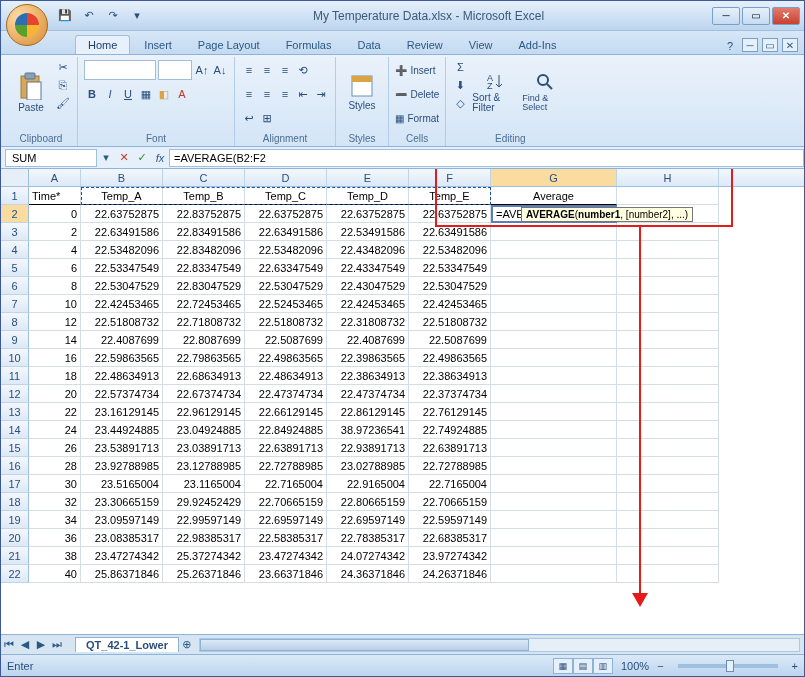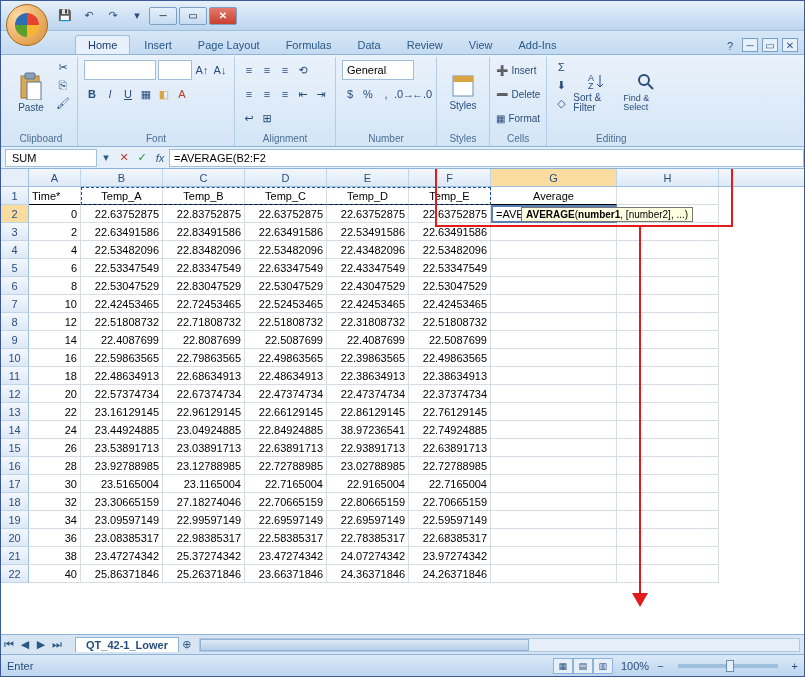--- a/index.html
+++ b/index.html
@@ -97,20 +97,21 @@
     <div class="office-btn">
         <div class="office-inner"></div>
       </div>
     <div style="width:50px"></div>
     <div class="qat">
       <span class="qat-btn">💾</span>
       <span class="qat-btn">↶</span>
       <span class="qat-btn">↷</span>
       <span class="qat-btn">▾</span>
     </div>
+    <div class="title-text">My Temperature Data.xlsx - Microsoft Excel</div>
     <div class="winbtns">
       <div class="winbtn">─</div>
       <div class="winbtn">▭</div>
       <div class="winbtn close">✕</div>
     </div>
   </div>
 
   <div class="tabs-row">
     <div class="tab active">Home</div>
     <div class="tab">Insert</div>
@@ -188,37 +189,20 @@
         </div>
         <div class="rrow">
           <span class="ricon">↩</span>
           <span class="ricon">⊞</span>
         </div>
       </div>
         </div>
       <div class="rgroup-label">Alignment</div>
     </div>
 
-    <div class="rgroup">
-      <div class="rgroup-body">
-          <div class="rcol">
-        <div class="rrow">
-              <div class="combo" style="width:72px">General</div>
-            </div>
-        <div class="rrow">
-          <span class="ricon">$</span>
-          <span class="ricon">%</span>
-          <span class="ricon">,</span>
-          <span class="ricon">.0→</span>
-          <span class="ricon">←.0</span>
-        </div>
-      </div>
-        </div>
-      <div class="rgroup-label">Number</div>
-    </div>
 
     <div class="rgroup">
       <div class="rgroup-body">
         <div class="rbtn-big">
           <svg width="24" height="24">
               <rect x="2" y="2" width="20" height="20" fill="#fff" stroke="#6a8fb4"></rect>
               <rect x="2" y="2" width="20" height="6" fill="#d9a441"></rect>
             </svg>
           <span>Styles</span>
         </div>
@@ -479,21 +463,21 @@
           <div class="cell cD">22.7165004</div>
           <div class="cell cE">22.9165004</div>
           <div class="cell cF">22.7165004</div>
           <div class="cell cG"></div>
           <div class="cell cH"></div>
         </div>
         <div class="row">
           <div class="rowhead">18</div>
           <div class="cell cA">32</div>
           <div class="cell cB">23.30665159</div>
-          <div class="cell cC">27.18274046</div>
+          <div class="cell cC">29.92452429</div>
           <div class="cell cD">22.70665159</div>
           <div class="cell cE">22.80665159</div>
           <div class="cell cF">22.70665159</div>
           <div class="cell cG"></div>
           <div class="cell cH"></div>
         </div>
         <div class="row">
           <div class="rowhead">19</div>
           <div class="cell cA">34</div>
           <div class="cell cB">23.09597149</div>

